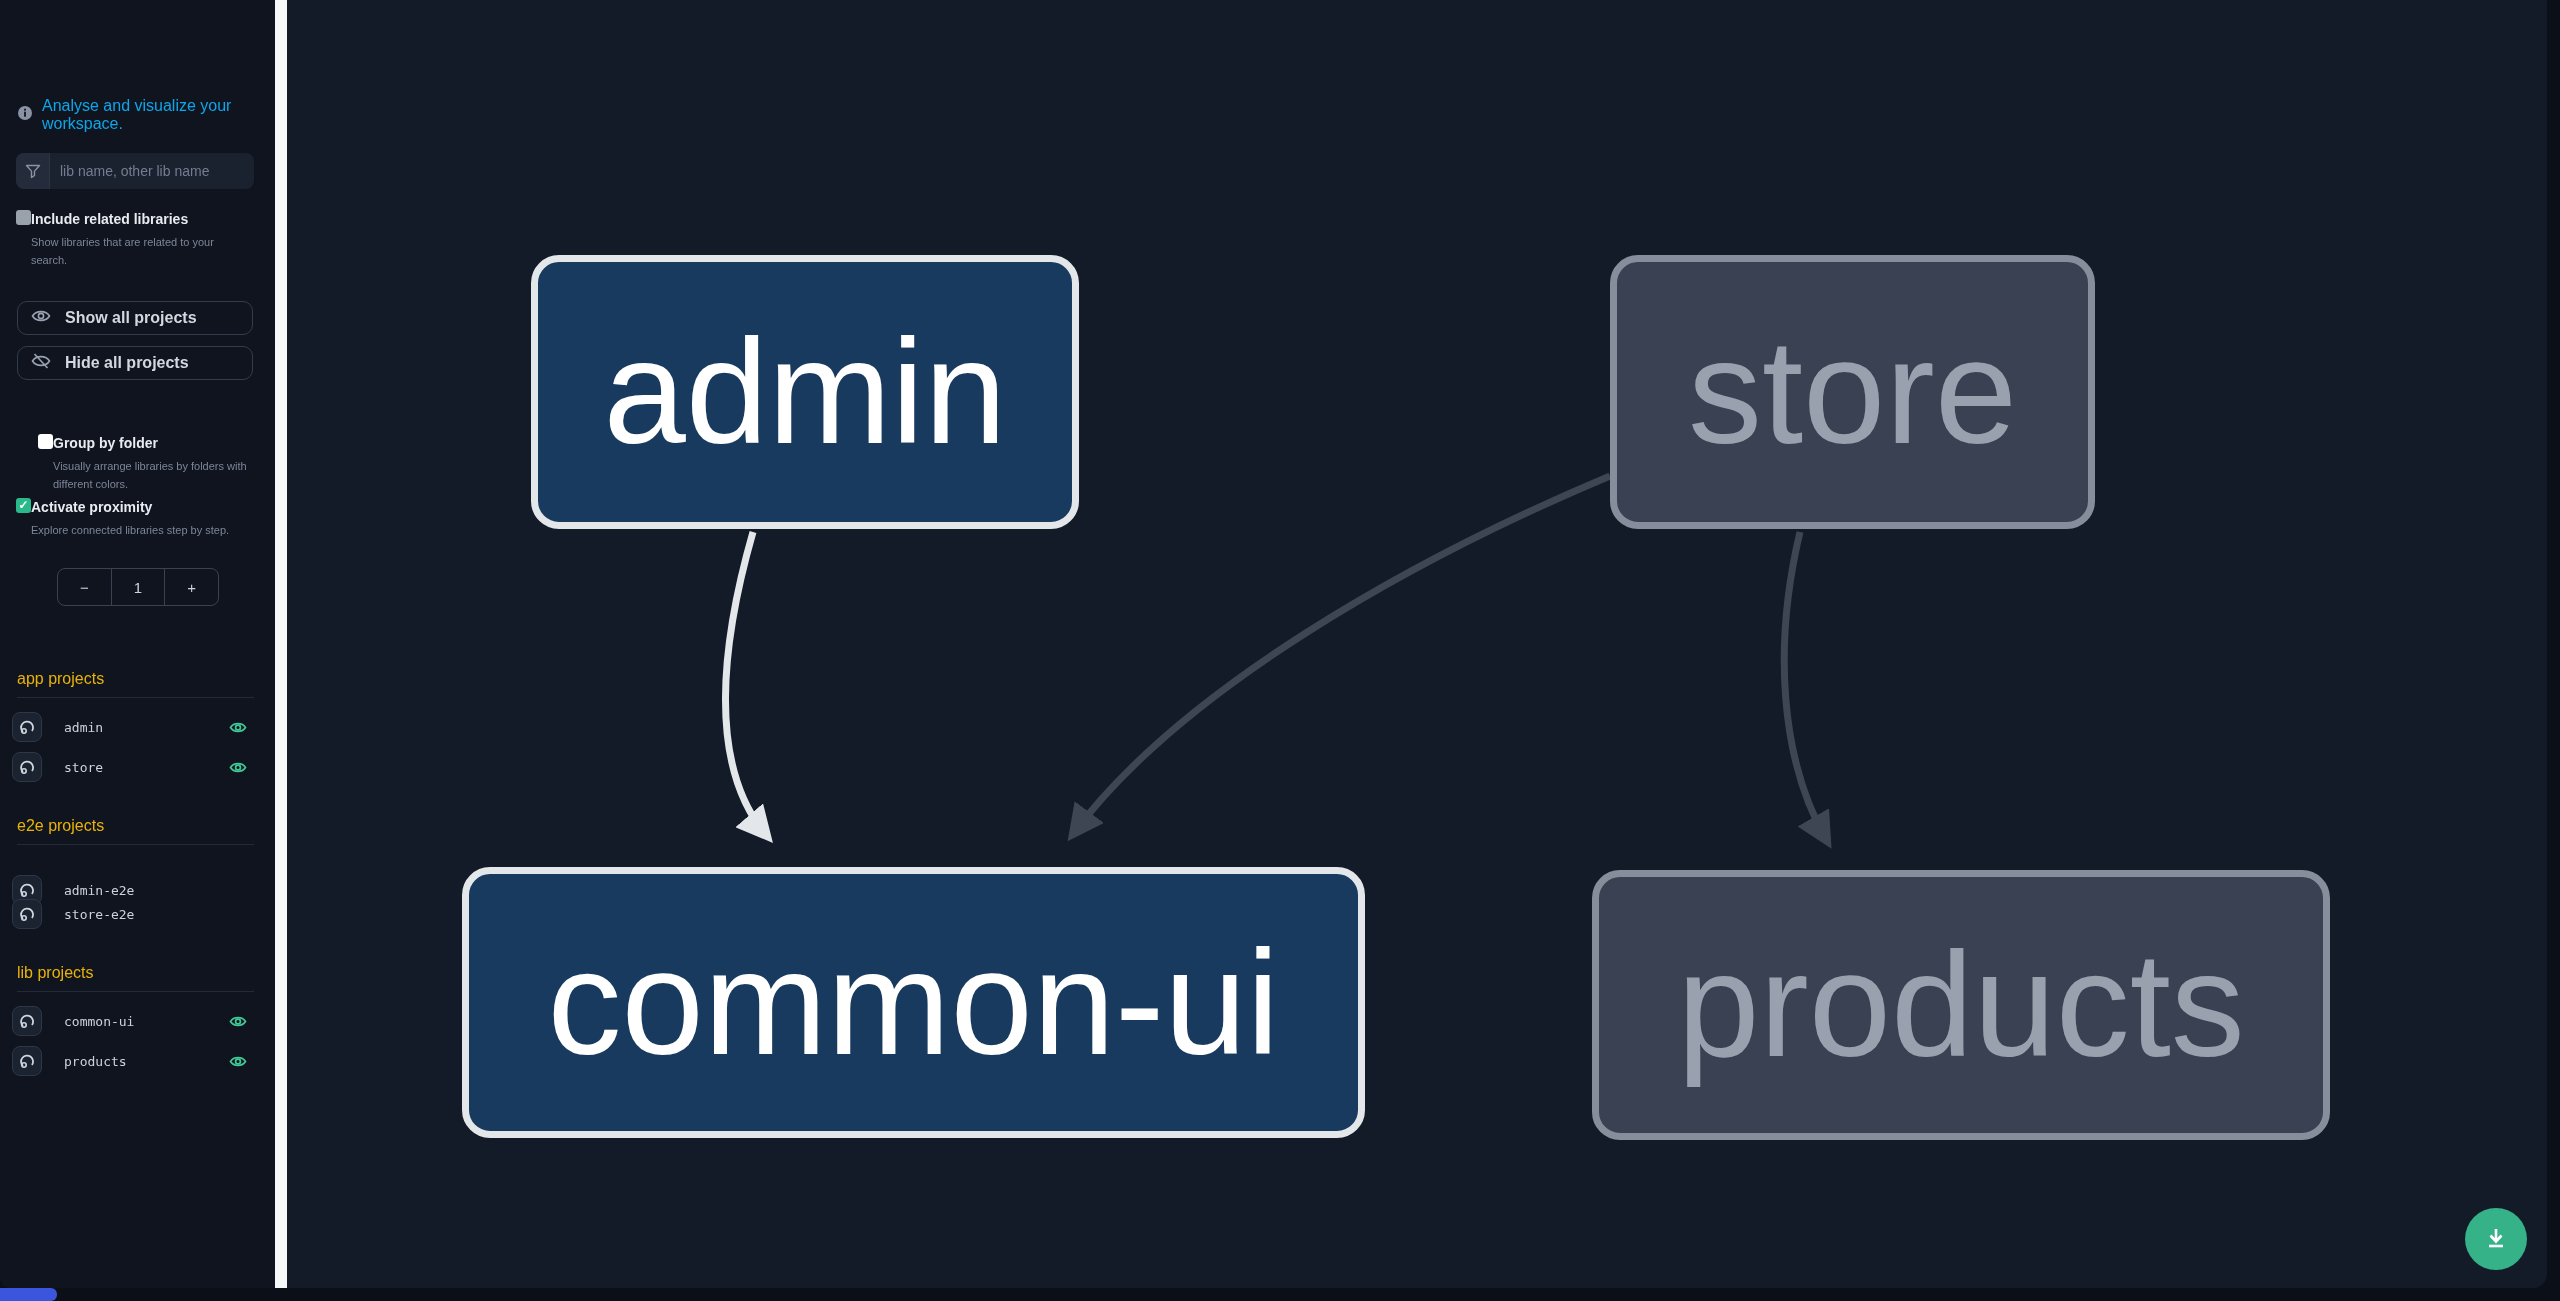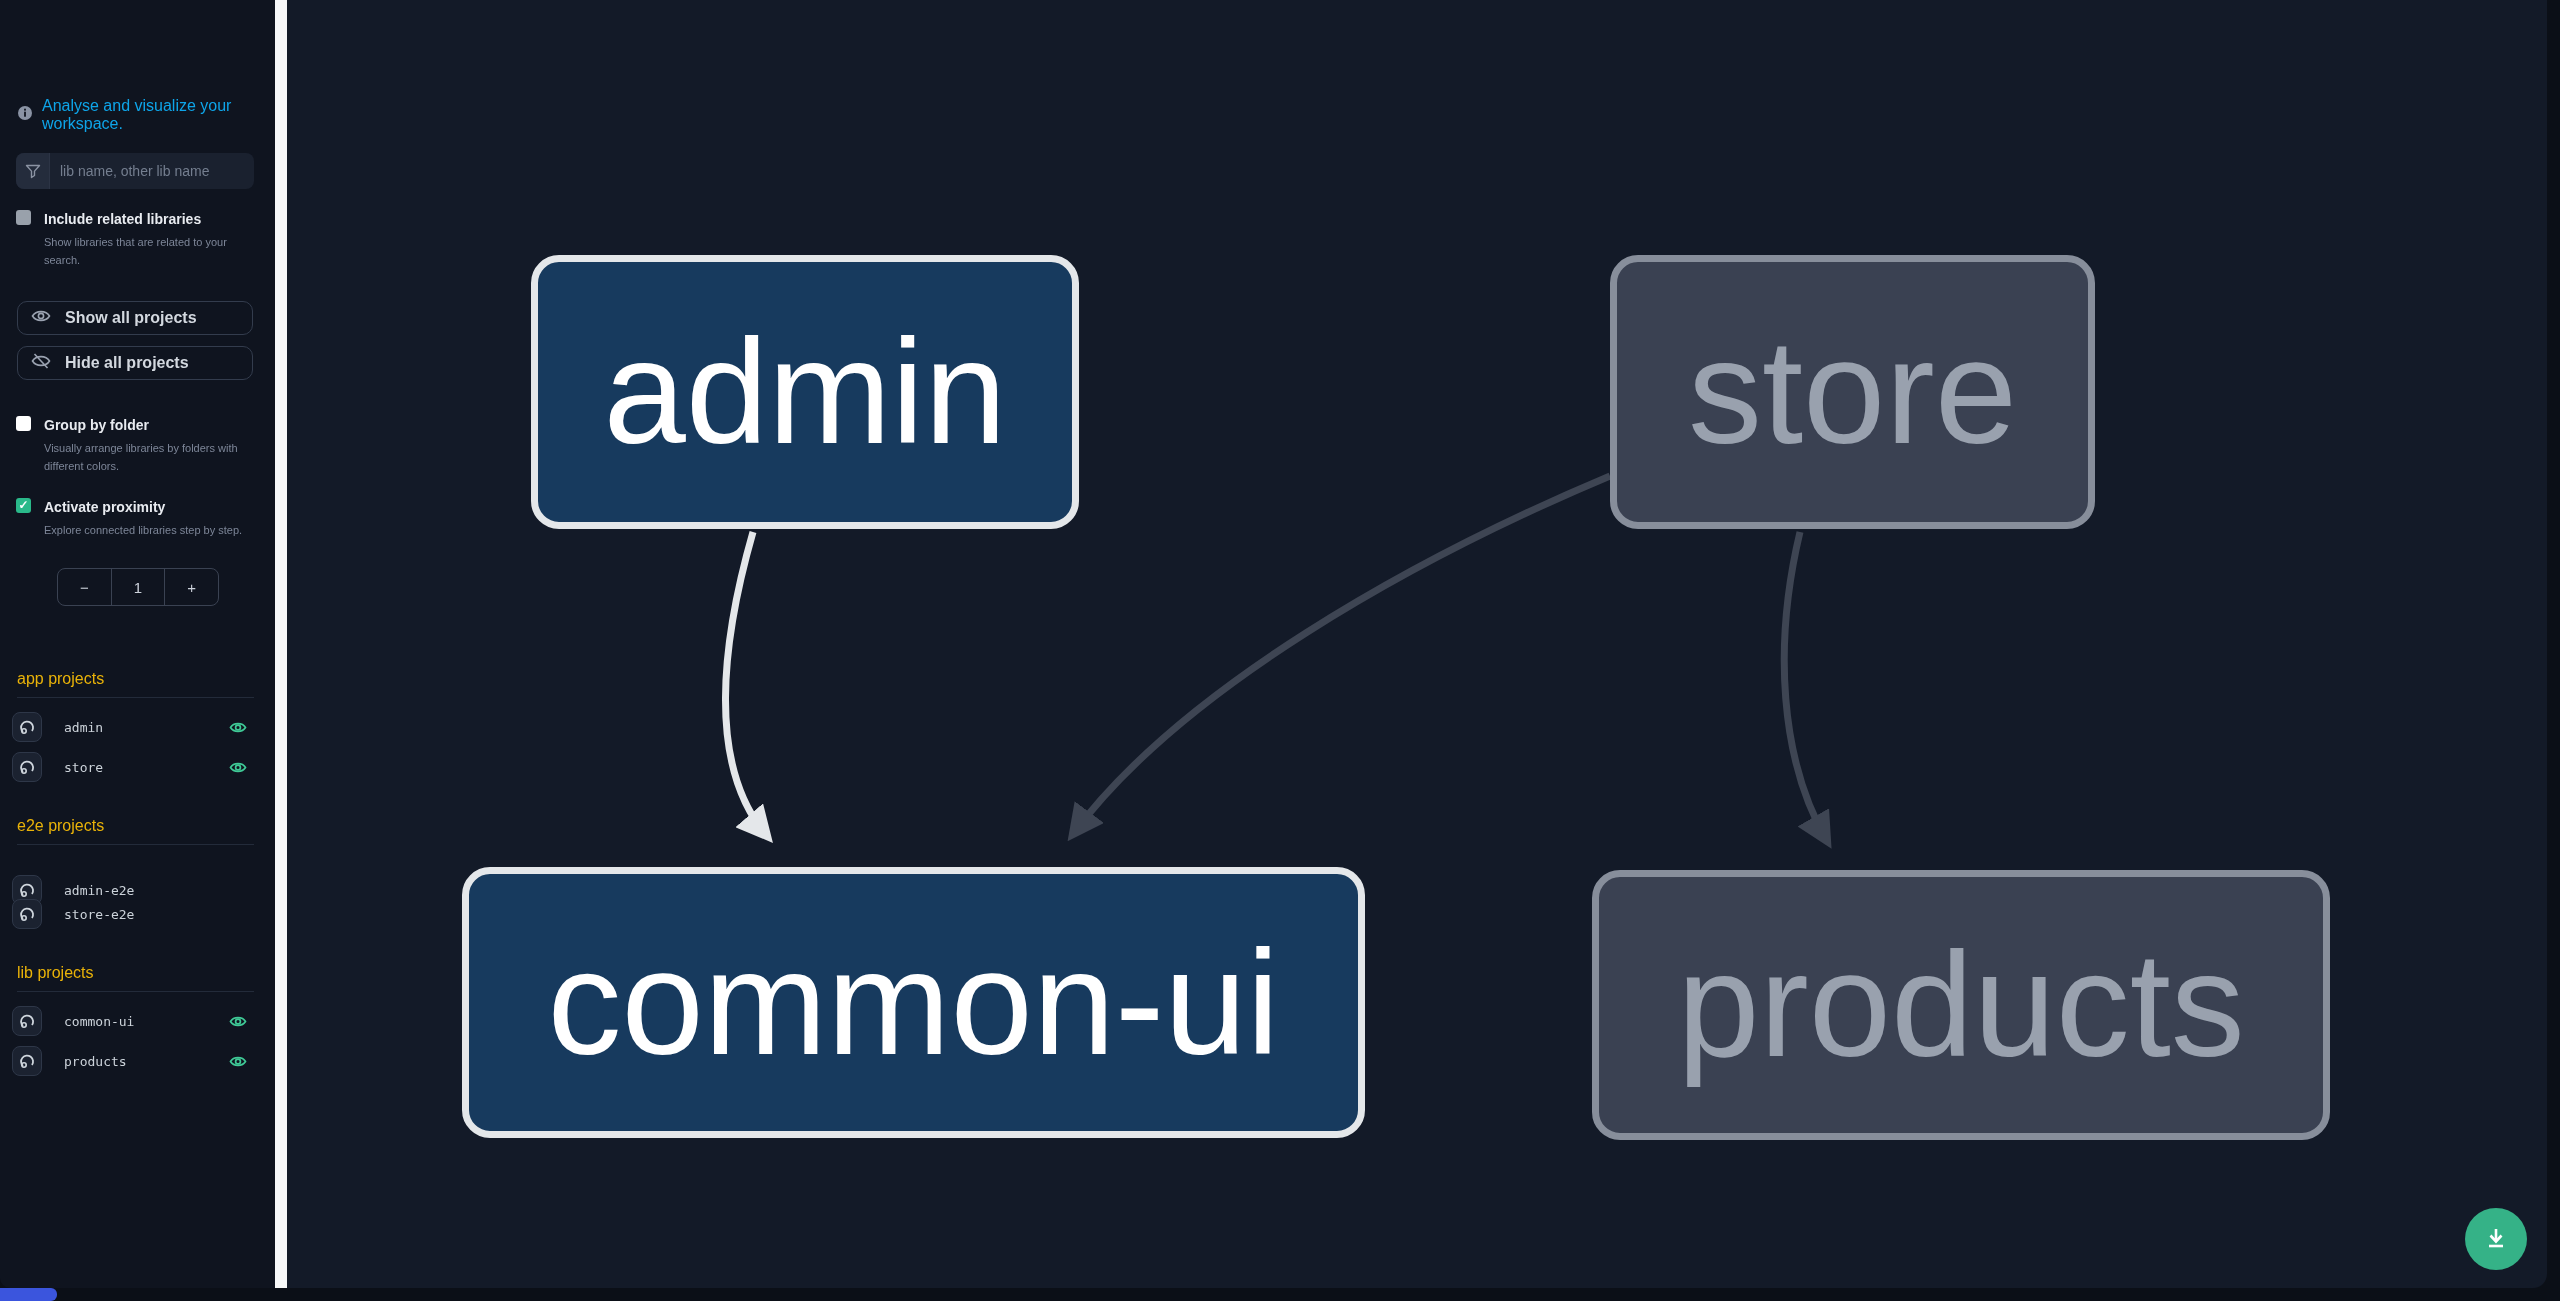--- a/index.html
+++ b/index.html
@@ -19,21 +19,21 @@
               display:flex;align-items:stretch;overflow:hidden;}
   .search-funnel{width:33px;background:#242c3c;border-right:1px solid #2c3445;
                  display:flex;align-items:center;justify-content:center;}
   .search-box input{flex:1;background:transparent;border:none;outline:none;color:#c7cdd8;
                     font-size:14px;padding:0 10px;font-family:"Liberation Sans",sans-serif;}
   .search-box input::placeholder{color:#747e8f;}
   .cb{width:15px;height:15px;border-radius:3px;flex:none;}
   .cb-gray{background:#99a1ab;}
   .cb-white{background:#ffffff;}
   .cb-green{background:#2ab98a;color:#ffffff;font-size:12px;line-height:15px;text-align:center;font-weight:bold;}
-  .cb-row{display:flex;gap:13px;width:242px;}
+  .cb-row{display:flex;width:242px;}
   .cb-label{color:#e8ebf0;font-size:14px;font-weight:bold;line-height:16px;}
   .cb-desc{color:#7d8698;font-size:11px;line-height:18px;margin-top:5px;width:205px;}
   .side-btn{left:17px;width:236px;height:34px;border:1px solid #333c4d;border-radius:10px;
             background:transparent;display:flex;align-items:center;gap:14px;padding:0 0 0 13px;
             box-sizing:border-box;color:#d3d8df;font-size:16px;font-weight:bold;cursor:pointer;}
   .stepper{left:57px;top:568px;width:160px;height:36px;border:1px solid #3a4252;border-radius:8px;
            display:flex;color:#ccd2db;}
   .stepper .cell{flex:1;display:flex;align-items:center;justify-content:center;font-size:15px;}
   .stepper .cell + .cell{border-left:1px solid #3a4252;}
   .section-title{color:#eab308;font-size:16px;}
@@ -108,21 +108,21 @@
     <button class="sb side-btn" style="top:346px;">
       <span>
         <svg width="20" height="16" viewBox="0 0 20 16" fill="none">
           <path d="M1.5 8 C5 2.2 15 2.2 18.5 8 C15 13.8 5 13.8 1.5 8 Z" stroke="#9aa2b0" stroke-width="1.6"></path>
           <line x1="3.5" y1="1" x2="16.5" y2="15" stroke="#9aa2b0" stroke-width="1.6"></line>
         </svg>
       </span>
       <span>Hide all projects</span>
     </button>
 
-    <div class="sb cb-row" style="left:16px;top:416px;">
+    <div class="sb cb-row" style="left:16px;top:434px;justify-content:flex-end;">
       <span class="cb cb-white"></span>
       <span>
         <span class="cb-label">Group by folder</span>
         <div class="cb-desc">Visually arrange libraries by folders with different colors.</div>
       </span>
     </div>
 
     <div class="sb cb-row" style="left:16px;top:498px;">
       <span class="cb cb-green">✓</span>
       <span>

